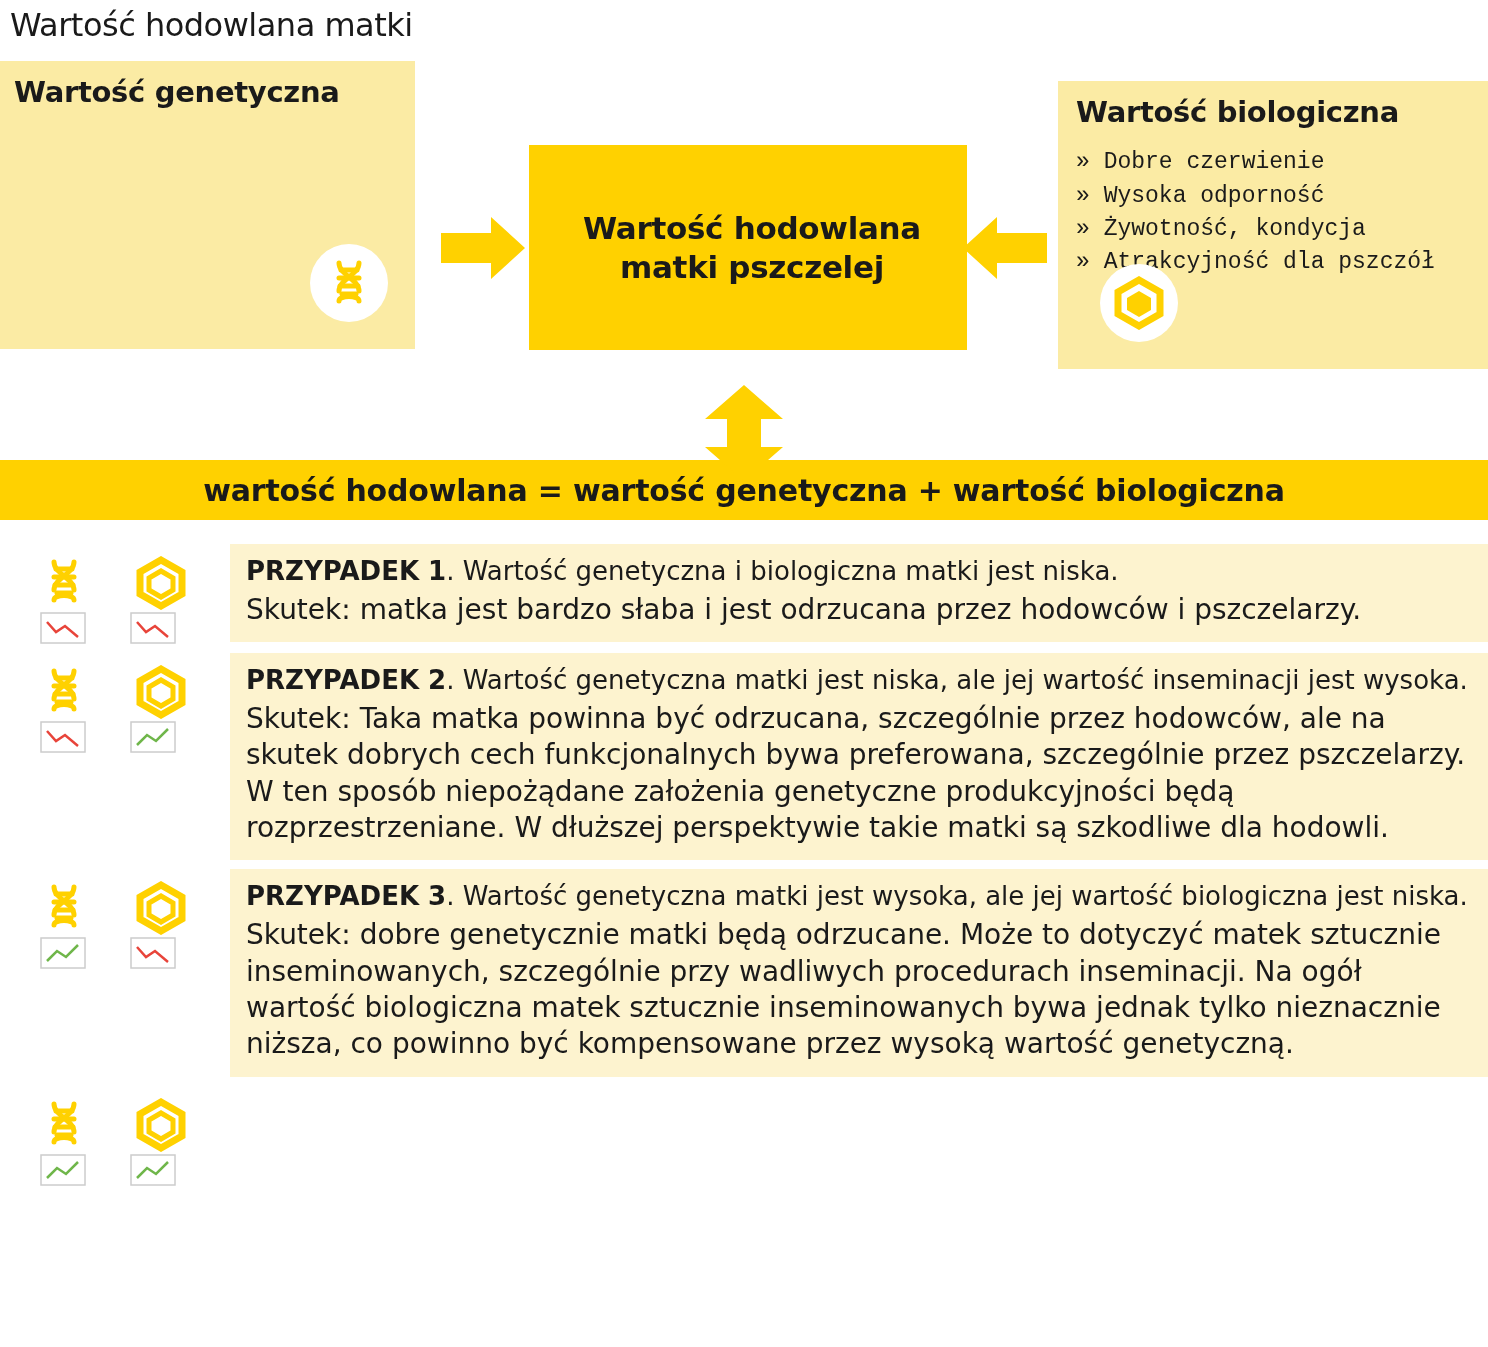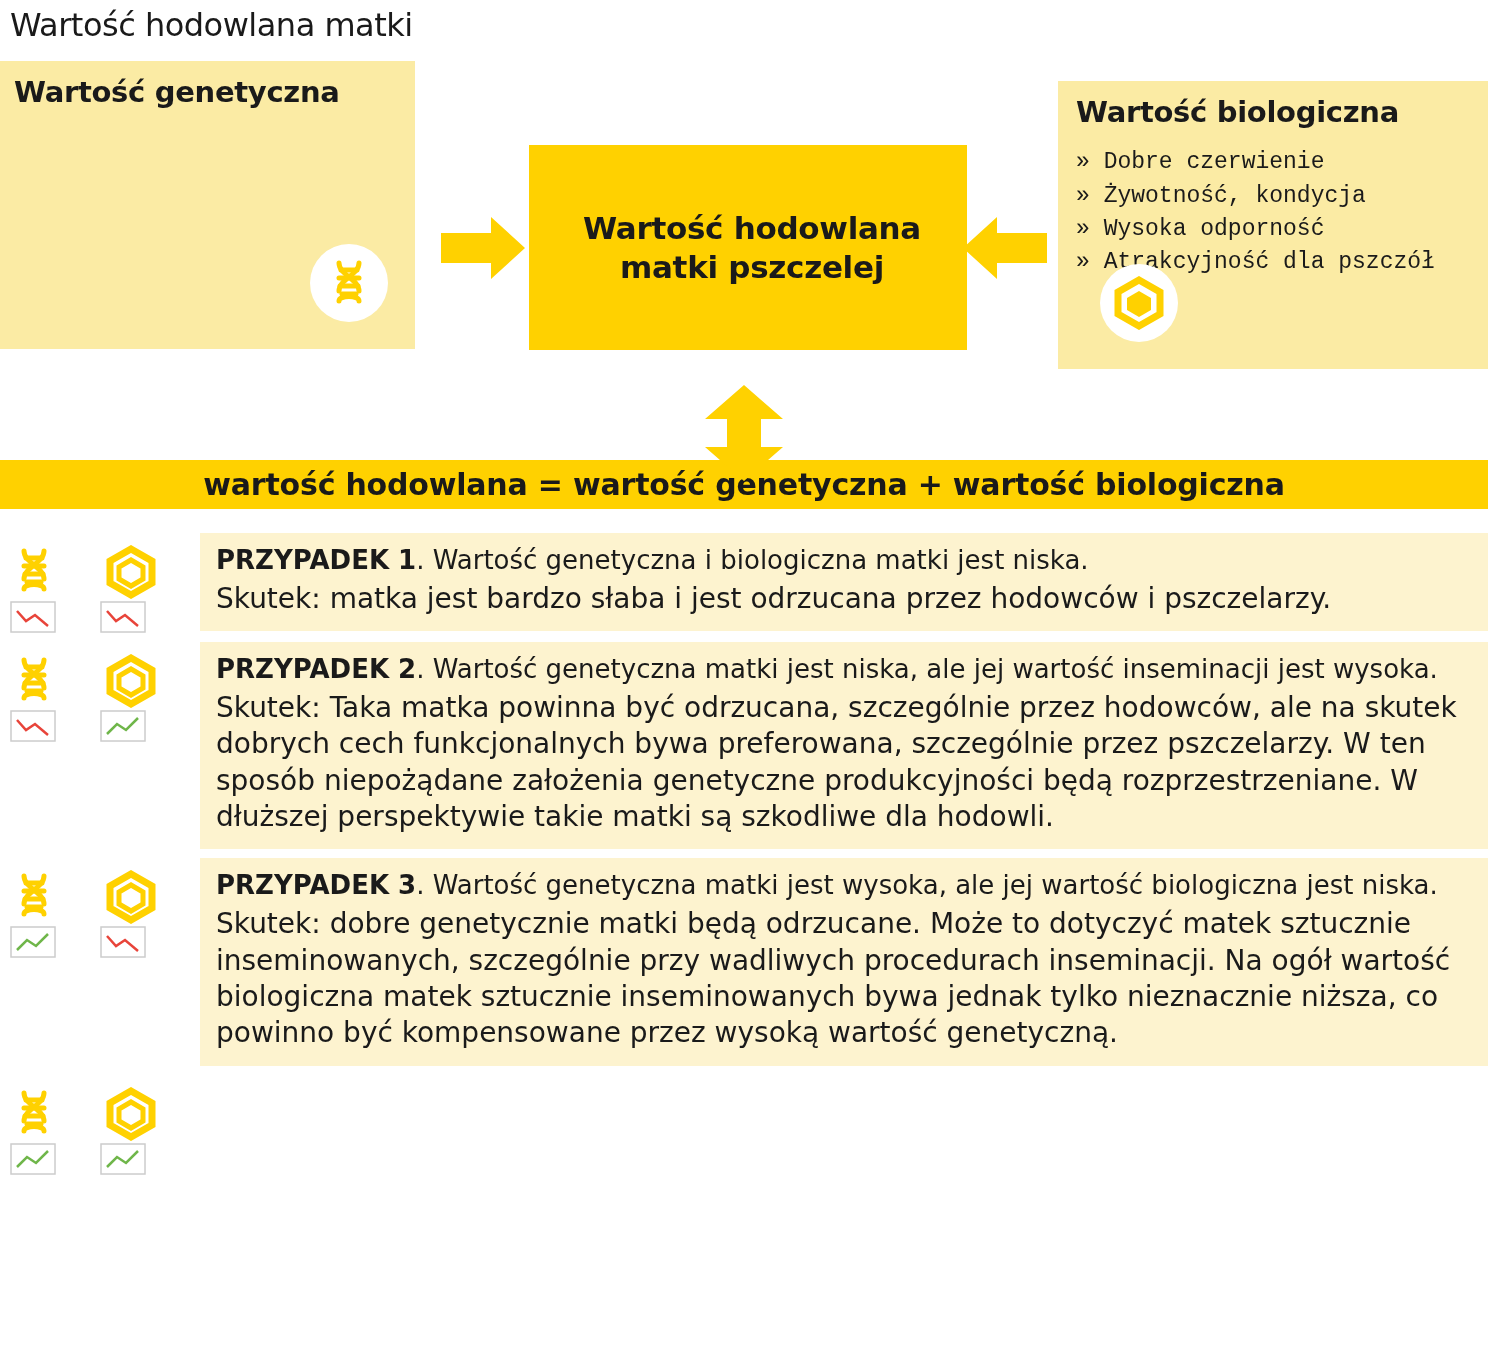--- a/index.html
+++ b/index.html
@@ -123,33 +123,34 @@
     position: absolute;
     left: 705px;
     top: 336px;
     width: 78px;
     height: 96px;
   }
 
   
   .equation-bar {
     background: #ffd100;
-    height: 49px;
+    height: 60px;
     margin-top: 36px;
     display: flex;
     align-items: center;
     justify-content: center;
     font-size: 30px;
     font-weight: bold;
     letter-spacing: -0.2px;
   }
 
   
   .cases {
     margin-top: 24px;
+    margin-left: 30px;
   }
   .case-row {
     position: relative;
     display: flex;
     align-items: flex-start;
     margin-bottom: 9px;
   }
   .case-icons {
     width: 200px;
     flex: 0 0 200px;
@@ -226,22 +227,22 @@
     <svg width="84" height="66" viewBox="0 0 84 66" aria-hidden="true">
       <polygon points="84,18 34,18 34,2 0,33 34,64 34,48 84,48" fill="#ffd100"></polygon>
     </svg>
   </div>
 
   <div class="panel panel-right">
     <div class="panel-heading">Wartość biologiczna</div>
     <div class="panel-body">
       <ul class="bullet-list">
         <li><span class="chev">»</span> <span>Dobre czerwienie</span></li>
+        <li><span class="chev">»</span> <span>Wysoka odporność</span></li>
         <li><span class="chev">»</span> <span>Żywotność, kondycja</span></li>
-        <li><span class="chev">»</span> <span>Wysoka odporność</span></li>
         <li><span class="chev">»</span> <span>Atrakcyjność dla pszczół</span></li>
       </ul>
     </div>
   </div>
   <div class="icon-circle right">
     <svg width="54" height="54" viewBox="0 0 54 54" aria-hidden="true">
       <polygon class="hex-stroke" points="27,4 48,16 48,38 27,50 6,38 6,16"></polygon>
       <polygon points="27,15 39,22 39,34 27,41 15,34 15,22" fill="#ffd100"></polygon>
     </svg>
   </div>

